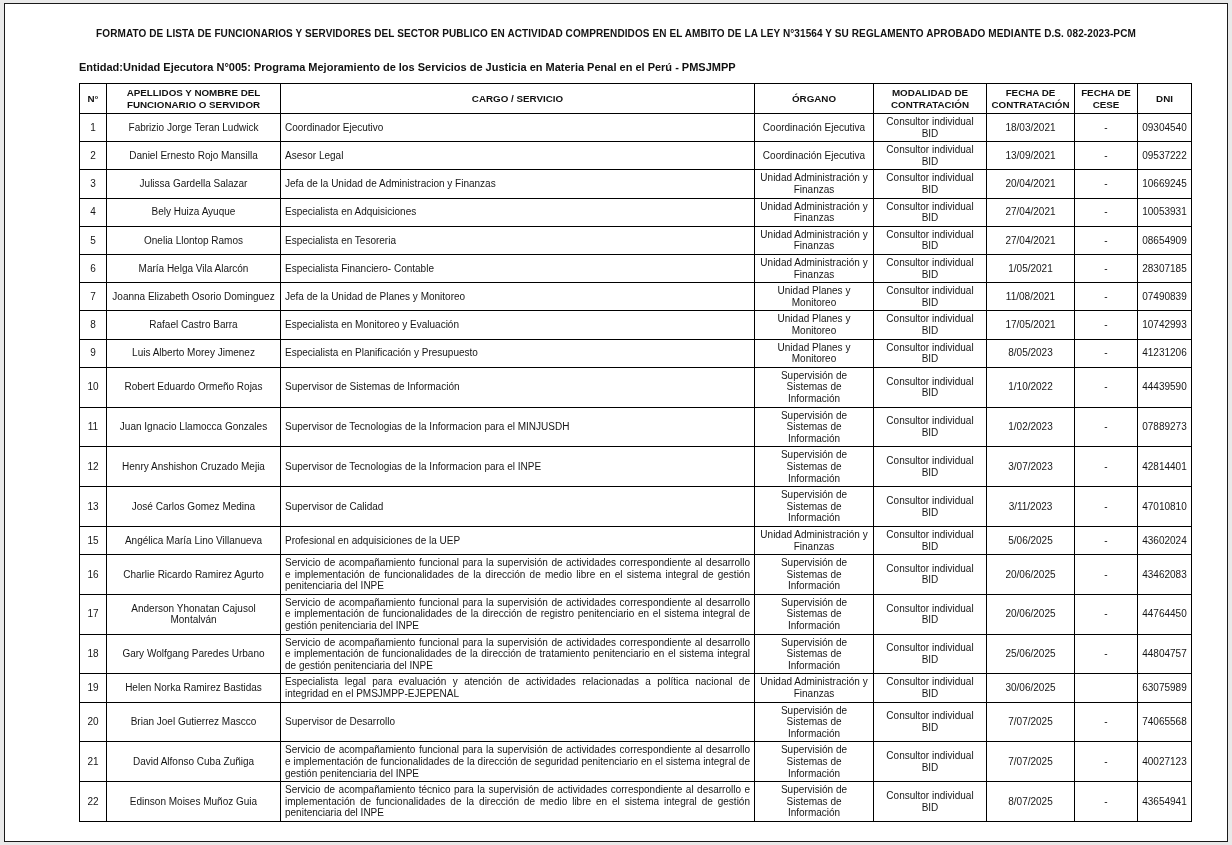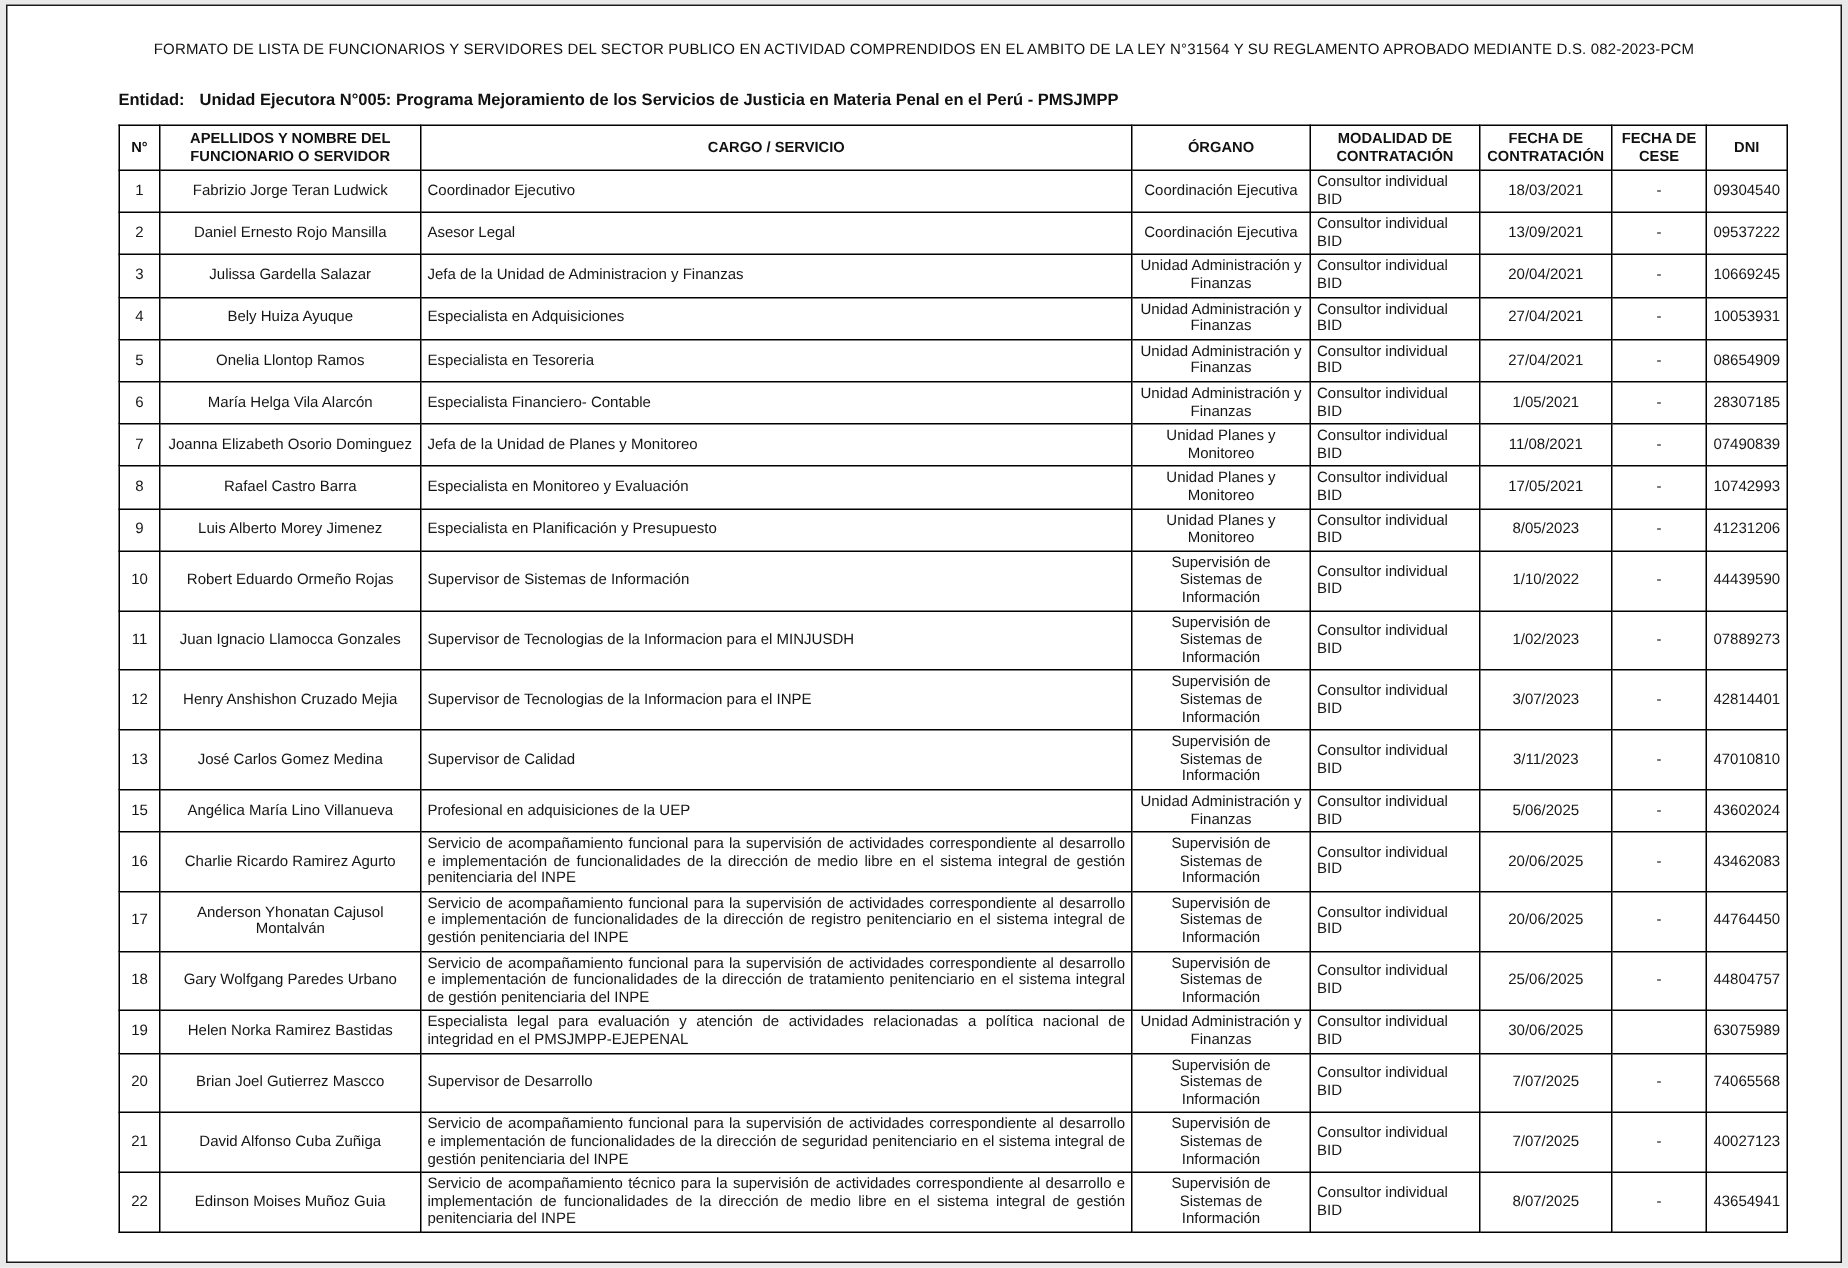--- a/index.html
+++ b/index.html
@@ -3,41 +3,41 @@
 <meta charset="utf-8">
 <style>
   * { margin: 0; padding: 0; box-sizing: border-box; }
   html, body { background: #e9e9e9; }
   body { width: 1232px; height: 845px; font-family: "Liberation Sans", sans-serif; }
   .page {
     position: relative; width: 1224px; height: 839px; margin: 3px auto 0 4px;
     background: #ffffff; border: 1px solid #1a1a1a; overflow: hidden; color: #1f1f1f;
   }
   .doc-title {
-    margin-top: 24px; text-align: center; font-size: 10px; font-weight: normal;
+    margin-top: 24px; text-align: center; font-size: 10px; font-weight: bold;
     letter-spacing: 0.1px; white-space: nowrap; color: #111;
   }
   .entity-line { margin: 22px 0 0 74px; font-size: 11px; font-weight: bold; color: #111; }
-  .entity-line .entity-label { margin-right: 10px; }
+  .entity-line .entity-label { margin-right: 0; }
   table.roster {
     border-collapse: collapse; table-layout: fixed; width: 1112px;
     margin: 10px 0 0 74px;
   }
   table.roster th, table.roster td { border: 1px solid #000; vertical-align: middle; }
   table.roster th {
     font-size: 9.8px; font-weight: bold; text-align: center; padding: 3px 2px;
     line-height: 1.18; background: #fff; color: #111;
   }
   table.roster tbody tr { height: 25px; }
   table.roster td { font-size: 10px; padding: 2px 4px; line-height: 1.16; color: #161616; }
   td.c-center { text-align: center; }
   td.c-left { text-align: center; }
   td.c-cargo { text-align: justify; padding: 2px 5px; }
   td.c-organo { font-size: 9.5px; padding: 2px 3px; }
-  td.c-modalidad { font-size: 9.5px; text-align: left; padding: 2px 2px; }
+  td.c-modalidad { font-size: 9.5px; text-align: center; padding: 2px 2px; }
   .col-n { width: 27px; } .col-nombre { width: 174px; } .col-cargo { width: 474px; }
   .col-organo { width: 119px; } .col-modalidad { width: 113px; }
   .col-fc { width: 88px; } .col-cese { width: 63px; } .col-dni { width: 54px; }
 </style>
 </head>
 <body>
 
 <div class="page">
 
   <div class="doc-title">FORMATO DE LISTA DE FUNCIONARIOS Y SERVIDORES DEL SECTOR PUBLICO EN ACTIVIDAD COMPRENDIDOS EN EL AMBITO DE LA LEY N°31564 Y SU REGLAMENTO APROBADO MEDIANTE D.S. 082-2023-PCM</div>

